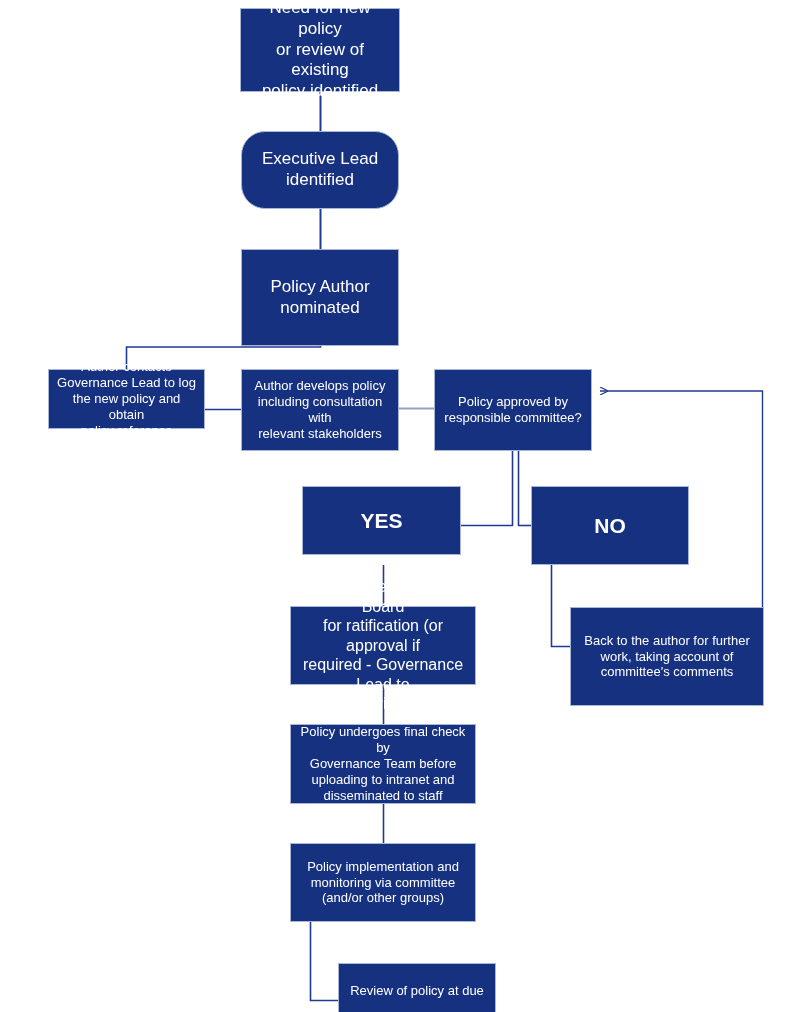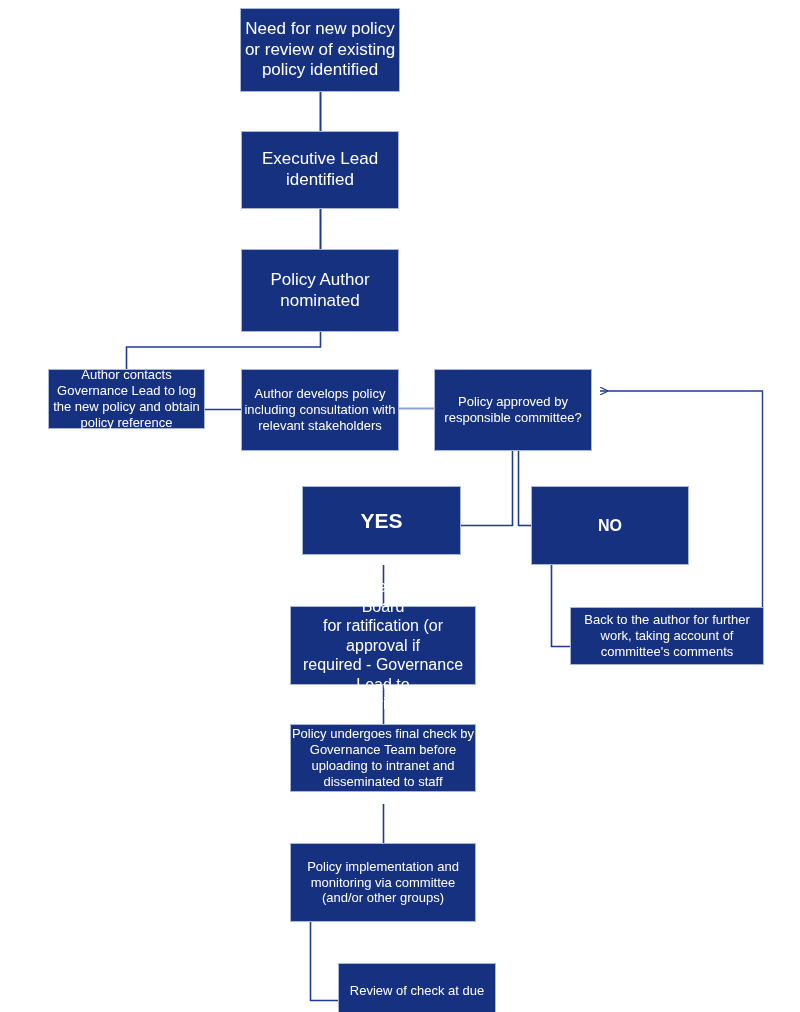--- a/index.html
+++ b/index.html
@@ -30,40 +30,40 @@
   .node {
     position: absolute;
     box-sizing: border-box;
     background: #16317F;
     color: #ffffff;
     display: flex;
     align-items: center;
     justify-content: center;
     text-align: center;
     line-height: 1.22;
-    padding: 2px 0;
+    padding: 2px 8px;
     border: 1px solid #a8b6d6;
   }
   .node .label {
     display: block;
     width: 100%;
     white-space: pre-line;
   }
   
   #node-need        { left: 240px; top: 8px;   width: 160px; height: 84px;  font-size: 17px; }
-  #node-exec        { left: 241px; top: 131px; width: 158px; height: 78px;  font-size: 17px; }
-  #node-author-nom  { left: 241px; top: 249px; width: 158px; height: 83px;  font-size: 17px; }
+  #node-exec        { left: 241px; top: 131px; width: 158px; height: 78px;  font-size: 17px; border-radius: 24px; }
+  #node-author-nom  { left: 241px; top: 249px; width: 158px; height: 97px;  font-size: 17px; }
   #node-gov-lead    { left: 48px;  top: 369px; width: 157px; height: 60px;  font-size: 13px; }
   #node-develops    { left: 241px; top: 369px; width: 158px; height: 82px;  font-size: 13px; }
   #node-approved    { left: 434px; top: 369px; width: 158px; height: 82px;  font-size: 13px; }
   #node-yes         { left: 302px; top: 486px; width: 159px; height: 69px;  font-size: 21px; font-weight: bold; }
-  #node-no          { left: 531px; top: 486px; width: 158px; height: 79px;  font-size: 16px; font-weight: bold; }
+  #node-no          { left: 531px; top: 486px; width: 158px; height: 79px;  font-size: 21px; font-weight: bold; }
   #node-icb         { left: 290px; top: 606px; width: 186px; height: 79px;  font-size: 16px; }
-  #node-back        { left: 570px; top: 607px; width: 194px; height: 58px;  font-size: 13px; }
-  #node-final-check { left: 290px; top: 724px; width: 186px; height: 68px;  font-size: 13px; justify-content: center; }
+  #node-back        { left: 570px; top: 607px; width: 194px; height: 99px;  font-size: 13px; }
+  #node-final-check { left: 290px; top: 724px; width: 186px; height: 80px;  font-size: 13px; justify-content: center; }
   #node-implement   { left: 290px; top: 843px; width: 186px; height: 79px;  font-size: 13px; }
   #node-review      { left: 338px; top: 963px; width: 158px; height: 56px;  font-size: 13px; }
 </style>
 </head>
 <body>
 
 <div id="canvas">
 
   <svg class="connectors" viewBox="0 0 800 1012" xmlns="http://www.w3.org/2000/svg">
     <defs>
@@ -164,16 +164,16 @@
 disseminated to staff</span>
   </div>
 
   <div class="node" id="node-implement">
     <span class="label">Policy implementation and
 monitoring via committee
 (and/or other groups)</span>
   </div>
 
   <div class="node" id="node-review">
-    <span class="label">Review of check at due</span>
+    <span class="label">Review of policy at due</span>
   </div>
 
 </div>
 
 </body></html>

